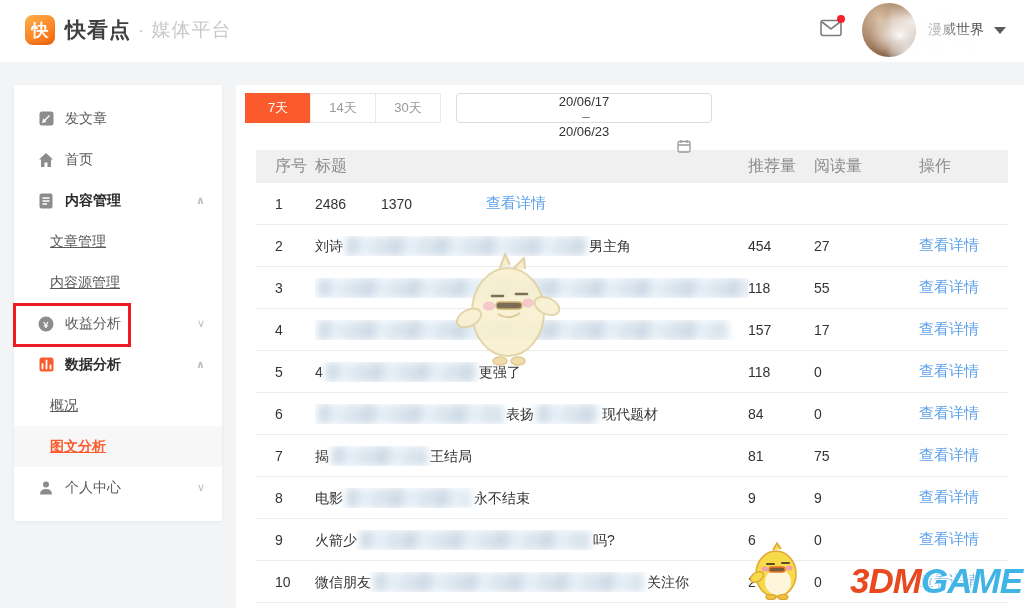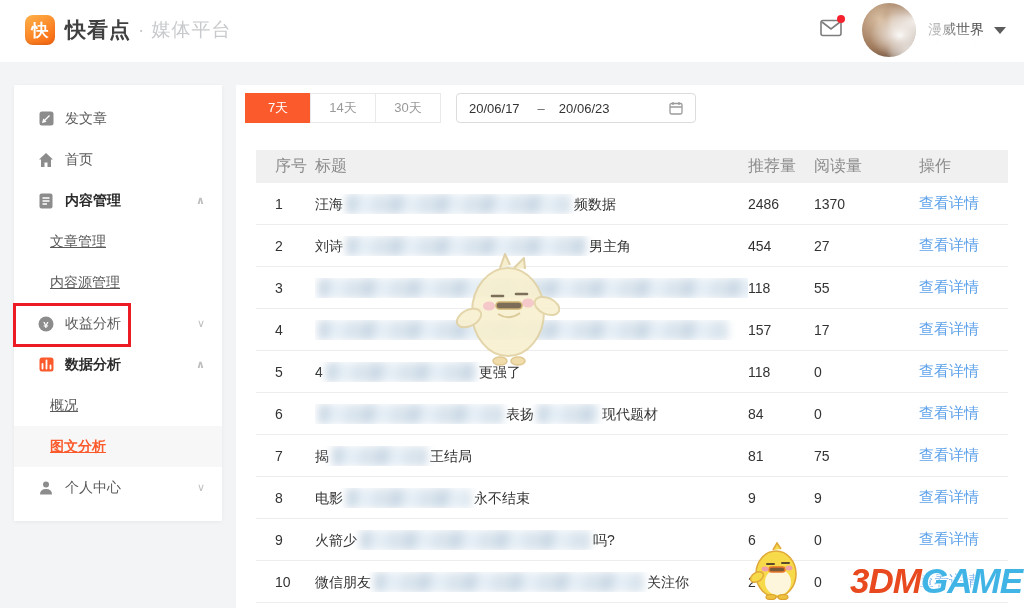--- a/index.html
+++ b/index.html
@@ -69,21 +69,21 @@
   .toolbar{display:flex;align-items:center;margin:8px 0 0 9px;}
   .tab-group{display:flex;}
   .rtab{
     width:66px;height:30px;background:#fff;border:1px solid #e9e9e9;color:#999;
     font-size:13px;font-family:inherit;cursor:pointer;margin-left:-1px;padding:0;
   }
   .rtab:first-child{margin-left:0;}
   .rtab.active{background:var(--accent);border-color:var(--accent);color:#fff;}
   .date-picker{
     margin-left:15px;width:214px;height:28px;border:1px solid #dcdcdc;border-radius:4px;
-    display:flex;align-items:center;padding:0 12px;font-size:13px;color:#333;cursor:pointer;background:#fff;
+    display:flex;align-items:center;padding:0 20px;font-size:13px;color:#333;cursor:pointer;background:#fff;flex-direction:column;
   }
   .date-picker .dash{margin:0 14px 0 18px;color:#666;}
   .date-picker .cal{margin-left:auto;display:inline-flex;color:#9a9a9a;}
   
   .table{margin:27px 16px 0 20px;font-size:14px;}
   .thead{
     height:33px;background:#f0f0f0;color:#8c8c8c;font-size:16px;
     display:flex;align-items:center;
   }
   .trow{
@@ -251,21 +251,20 @@
     <div class="thead">
       <span class="col-no">序号</span>
       <span class="col-title">标题</span>
       <span class="col-rec">推荐量</span>
       <span class="col-reads">阅读量</span>
       <span class="col-op">操作</span>
     </div>
     <div class="tbody">
         <div class="trow">
     <span class="col-no">1</span>
-    <span class="col-title"><span>汪海</span><span class="smudge" style="width: 225px;"></span><span>频数据</span></span>
     <span class="col-rec">2486</span>
     <span class="col-reads">1370</span>
     <span class="col-op"><a class="detail-link">查看详情</a></span>
   </div>
         <div class="trow">
     <span class="col-no">2</span>
     <span class="col-title"><span>刘诗</span><span class="smudge" style="width: 240px;"></span><span>男主角</span></span>
     <span class="col-rec">454</span>
     <span class="col-reads">27</span>
     <span class="col-op"><a class="detail-link">查看详情</a></span>

